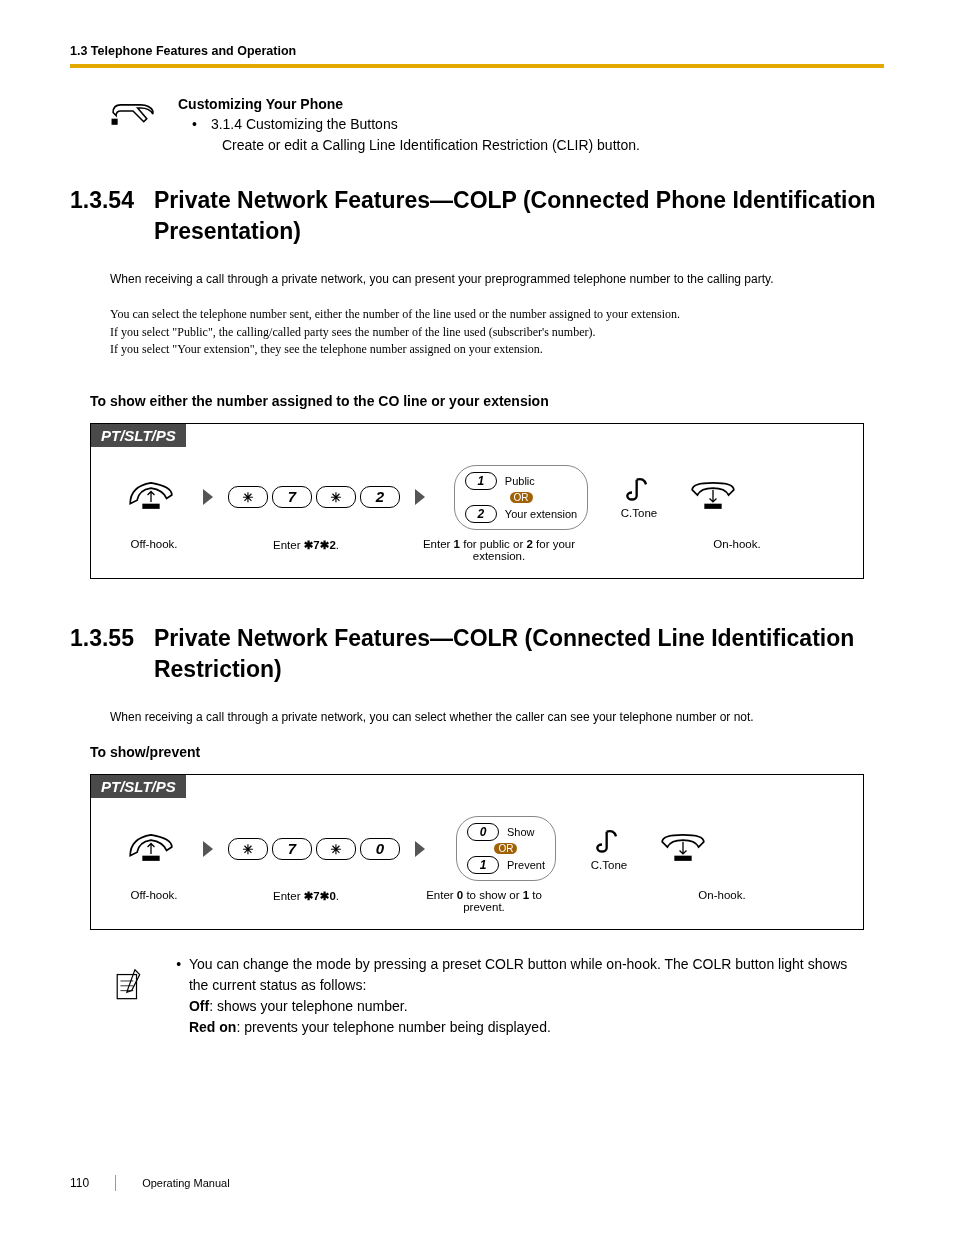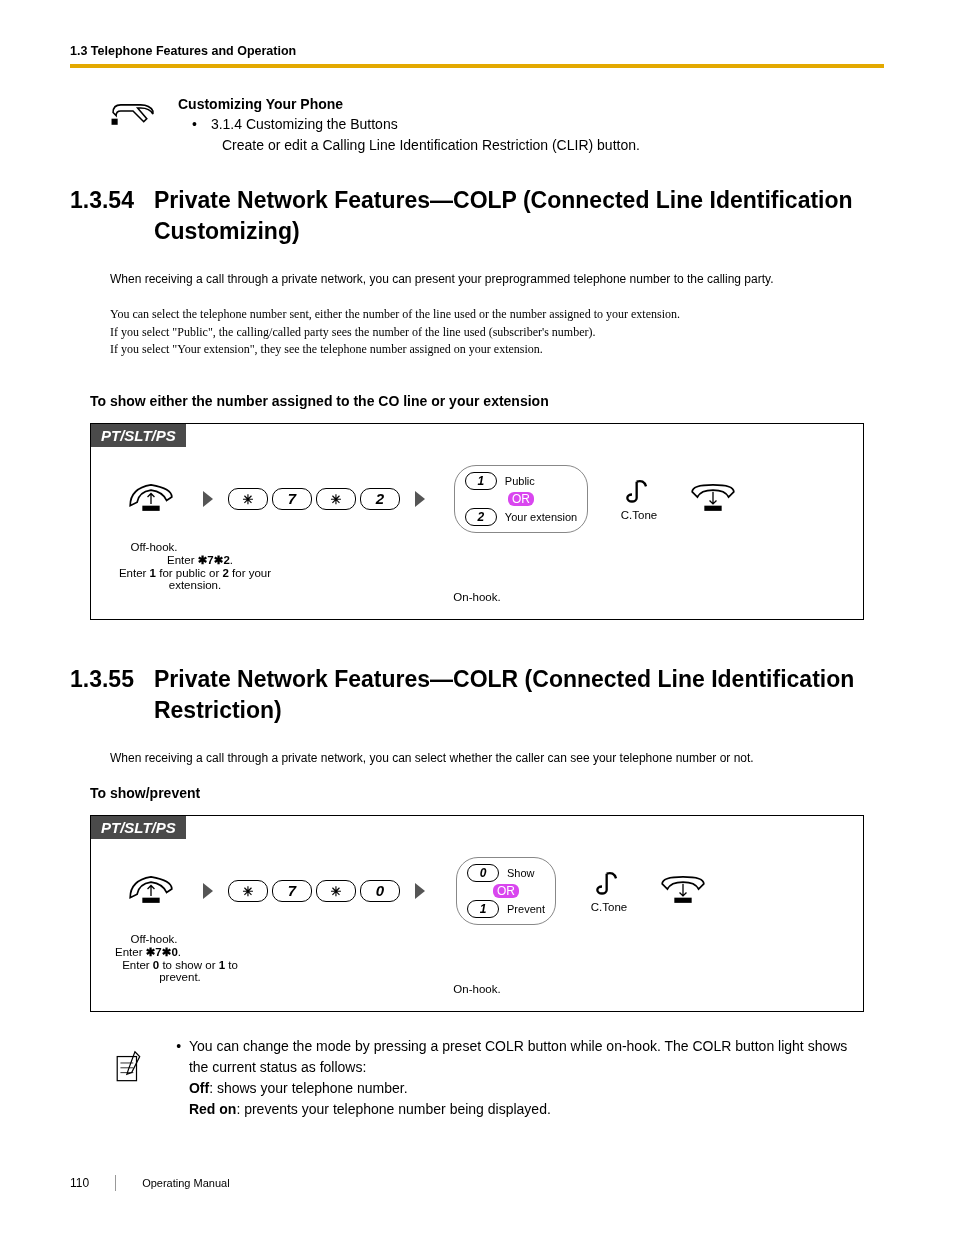--- a/index.html
+++ b/index.html
@@ -81,21 +81,20 @@
     display: flex;
     align-items: center;
     padding: 18px 24px 8px 24px;
     gap: 10px;
   }
   .flow .step { text-align: center; }
   .captions-row {
     display: flex;
     padding: 0 24px 16px 24px;
     font-size: 11.5px;
-    flex-direction: column;
   }
   .tri {
     width: 0; height: 0;
     border-top: 8px solid transparent;
     border-bottom: 8px solid transparent;
     border-left: 10px solid #555;
     margin: 0 6px;
   }
   .handset-up, .handset-down {
     width: 52px; height: 36px;
@@ -119,22 +118,22 @@
 
   .choice {
     border: 1px solid #888;
     border-radius: 22px;
     padding: 6px 10px;
     font-size: 11px;
     display: inline-block;
   }
   .choice .row { display: flex; align-items: center; gap: 8px; }
   .choice .or {
-    font-size: 12px;
-    background: #d946ef; color:#fff;
+    font-size: 10px;
+    background: #a16207; color:#fff;
     border-radius: 6px;
     padding: 0 4px;
     display: inline-block;
     margin: 2px auto;
   }
   .choice .orbox { text-align:center; }
 
   .note-icon { width: 28px; height: 28px; }
   .ctone-lbl { font-size: 11.5px; }
 
@@ -177,21 +176,21 @@
   </svg>
   <div class="customize-text">
     <div class="title">Customizing Your Phone</div>
     <div><span class="bullet-row"></span><span>3.1.4 Customizing the Buttons</span></div>
     <div class="bullet-indent">Create or edit a Calling Line Identification Restriction (CLIR) button.</div>
   </div>
 </div>
 
 <h2 class="section">
   <span class="num">1.3.54</span>
-  <span>Private Network Features—COLP (Connected Line Identification Customizing)</span>
+  <span>Private Network Features—COLP (Connected Phone Identification Presentation)</span>
 </h2>
 
 <div class="bodytext">When receiving a call through a private network, you can present your preprogrammed telephone number to the calling party.</div>
 <div class="bodytext" style="margin-bottom:20px;font-family:Liberation Serif, serif;">
   <span>You can select the telephone number sent, either the number of the line used or the number assigned to your extension.</span><br>
   <span>If you select "Public", the calling/called party sees the number of the line used (subscriber's number).</span><br>
   <span>If you select "Your extension", they see the telephone number assigned on your extension.</span>
 </div>
 <div style="height:14px"></div>
 <div class="subhead">To show either the number assigned to the CO line or your extension</div>
@@ -314,21 +313,21 @@
       <svg class="handset-down" viewBox="0 0 60 40">
         <path d="M6 14 Q6 6 30 6 Q54 6 54 14 L48 20 Q44 12 30 12 Q16 12 12 20 Z" fill="none" stroke="#000" stroke-width="2"></path>
         <rect x="20" y="30" width="20" height="6" fill="#000"></rect>
         <path d="M30 14 L30 28 M26 24 L30 28 L34 24" stroke="#000" stroke-width="1.5" fill="none"></path>
       </svg>
     </div>
   </div>
   <div class="captions-row">
     <div style="width:78px;text-align:center">Off-hook.</div>
     <div style="width:28px"></div>
-    <div style="width:170px;">
+    <div style="width:170px;text-align:center">
       <span>Enter </span><span class="bold starchar">✱</span><span class="bold">7</span><span class="bold starchar">✱</span><span class="bold">0</span><span>.</span>
     </div>
     <div style="width:28px"></div>
     <div style="width:130px;text-align:center">
       <span>Enter </span><span class="bold">0</span><span> to show or </span><span class="bold">1</span><span> to prevent.</span>
     </div>
     <div style="width:56px"></div>
     <div style="flex:1;text-align:center">On-hook.</div>
   </div>
 </div>

